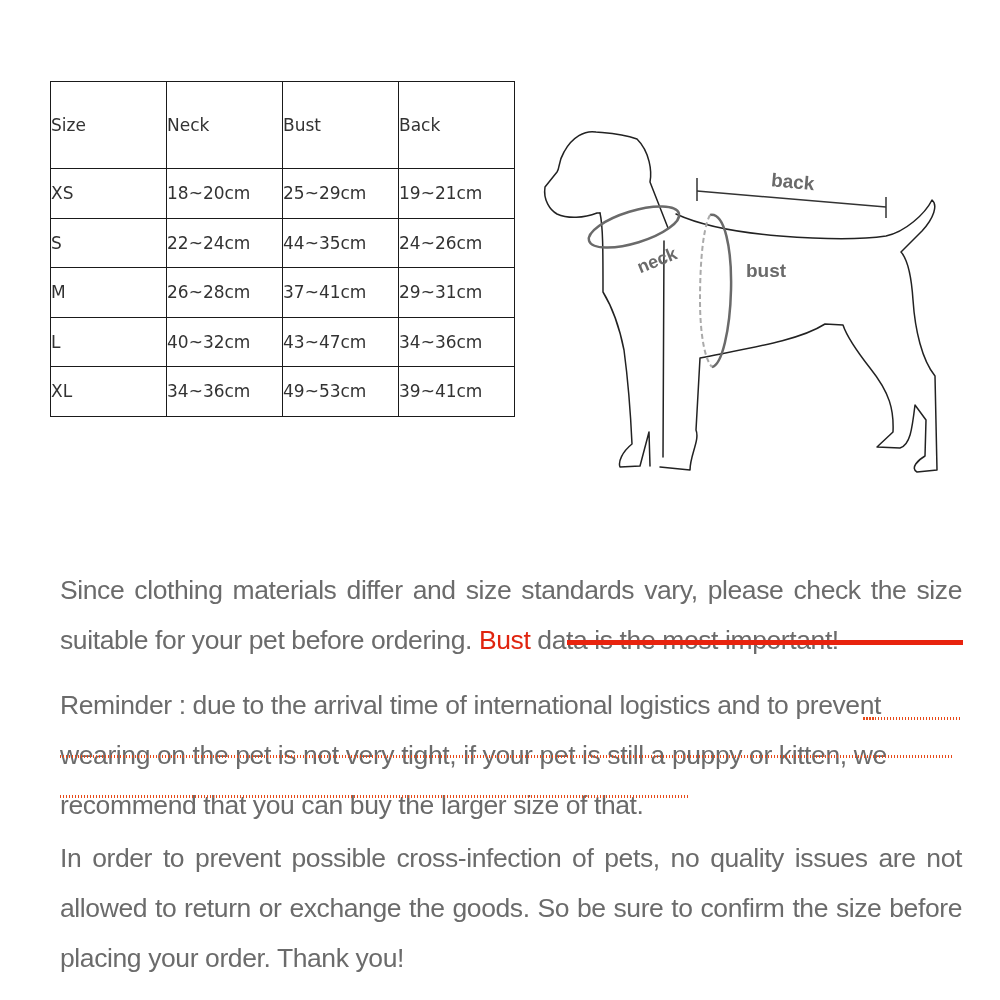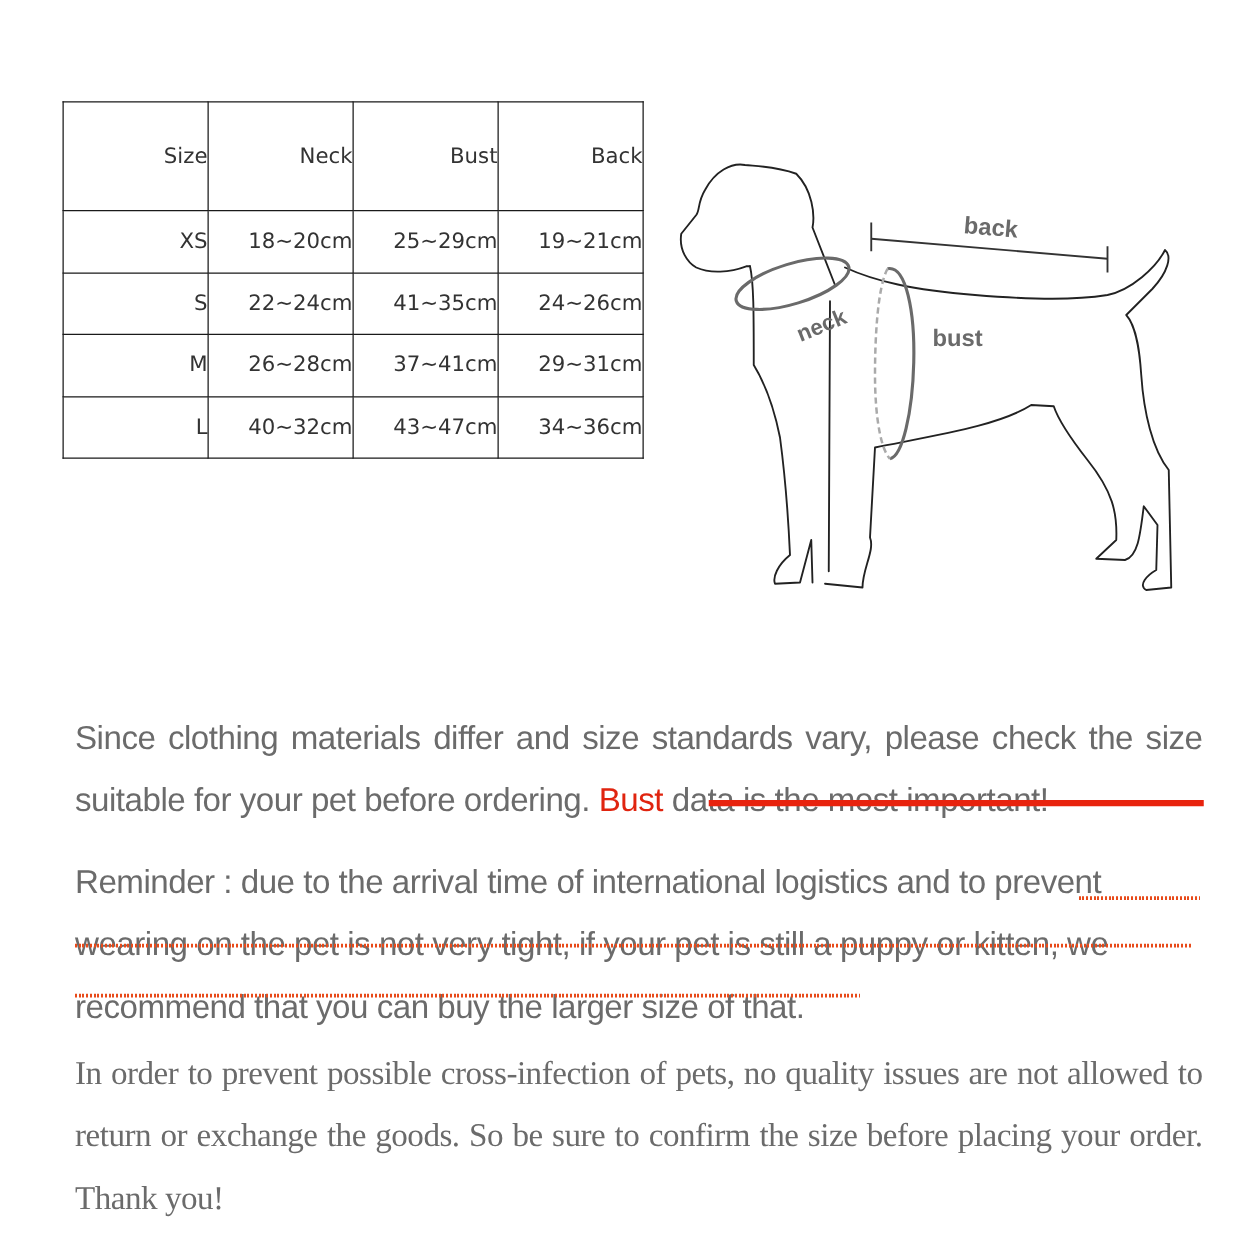--- a/index.html
+++ b/index.html
@@ -1,29 +1,29 @@
 <!DOCTYPE html>
 <html><head>
 <meta charset="utf-8">
 <style>
   html, body { margin:0; padding:0; background:#ffffff; }
   body { width:1000px; height:1000px; position:relative; overflow:hidden; font-family:"Liberation Sans", sans-serif; }
   .size-table { position:absolute; left:50px; top:81px; border-collapse:collapse; table-layout:fixed; }
   .size-table td, .size-table th {
-    border:1.5px solid #1a1a1a; text-align:right; vertical-align:middle;
+    border:1.5px solid #1a1a1a; text-align:left; vertical-align:middle;
     font-family:"DejaVu Sans", sans-serif; font-weight:normal; color:#333; font-size:17px; padding:0;
   }
   .size-table th { height:86px; }
   .size-table td { height:48.5px; }
   .col { width:116px; }
   .dog { position:absolute; left:530px; top:120px; width:420px; height:360px; }
   .para { position:absolute; left:60px; width:902px; color:#6b6b6b; font-family:"Liberation Sans", sans-serif; font-size:26.5px; line-height:50px; letter-spacing:-0.4px; }
   .p1 { top:565px; text-align:justify; }
   .p2 { top:680px; }
-  .p3 { top:833px; text-align:justify;font-family:Liberation Serif, serif; }
+  .p3 { top:833px; text-align:justify; }
   .red { color:#e0240f; }
   .solid-ul { position:absolute; left:567px; top:640px; width:396px; height:5px; background:#e8230e; }
   .dot-ul { position:absolute; height:3px; background-image:repeating-linear-gradient(90deg,#e84a1a 0 1.5px, transparent 1.5px 3px); }
 </style>
 </head>
 <body>
 
 <table class="size-table">
   <colgroup>
       <col class="col">
@@ -42,34 +42,40 @@
   <tbody>
     <tr>
       <td>XS</td>
       <td>18~20cm</td>
       <td>25~29cm</td>
       <td>19~21cm</td>
     </tr>
     <tr>
       <td>S</td>
       <td>22~24cm</td>
-      <td>41~35cm</td>
+      <td>44~35cm</td>
       <td>24~26cm</td>
     </tr>
     <tr>
       <td>M</td>
       <td>26~28cm</td>
       <td>37~41cm</td>
       <td>29~31cm</td>
     </tr>
     <tr>
       <td>L</td>
       <td>40~32cm</td>
       <td>43~47cm</td>
       <td>34~36cm</td>
+    </tr>
+    <tr>
+      <td>XL</td>
+      <td>34~36cm</td>
+      <td>49~53cm</td>
+      <td>39~41cm</td>
     </tr>
   </tbody>
 </table>
 
 <svg class="dog" viewBox="530 120 420 360" xmlns="http://www.w3.org/2000/svg">
   <g fill="none" stroke="#222" stroke-width="1.5" stroke-linejoin="round" stroke-linecap="round">
 
     <path d="M668,228 L650,182 C652,172 650,152 637,139 C620,133 605,133 596,132 C585,130 572,137 564,152 C558,162 560,168 557,172 L545,187 C543,200 550,210 557,214 C568,219 584,218 597,213 L600,213"></path>
 
     <path d="M600,213 C603,226 603,250 603,292 C614,310 620,330 624,350 C628,380 630,400 632,444 C622,452 618,462 620,467 L640,466 L649,432 L650,466"></path>

